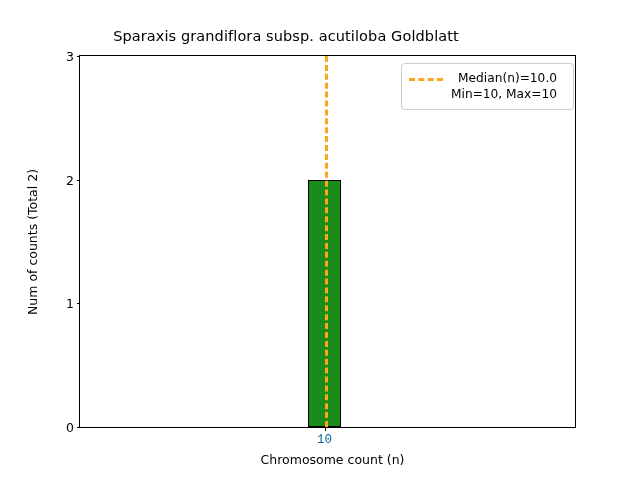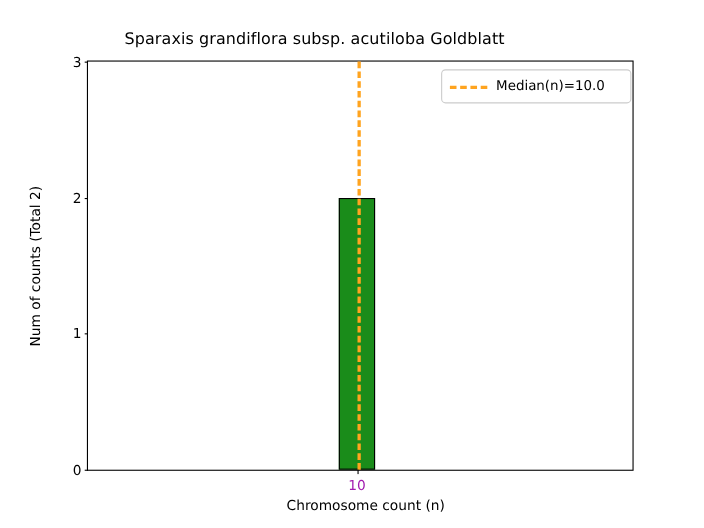--- a/index.html
+++ b/index.html
@@ -86,21 +86,22 @@
     height: 3.5px;
     width: 0;
     border-left: 1.1px solid #000000;
   }
   .xtick-label {
     position: absolute;
     top: calc(100% + 6px);
     transform: translateX(-50%);
     font-size: 12.5px;
     white-space: nowrap;
-    color: #a21caf;
+    color: #0369a1;
+    font-family: Liberation Mono, monospace;
   }
 
   
   #xlabel {
     position: absolute;
     left: 84px;
     width: 497px;
     top: 452px;
     text-align: center;
     font-size: 12.5px;
@@ -198,20 +199,21 @@
     <div class="median-line" style="left:244.5px;"></div>
 
     <div class="xtick-mark" style="left:244.5px;"></div>
     <div class="xtick-label" style="left:244.5px;">10</div>
 
     <div id="legend" style="position:absolute; left:321px; top:7px;">
       <div class="legend-row">
         <span class="legend-sample"></span>
         <span class="legend-texts">
           <span class="legend-line">Median(n)=10.0</span>
+          <span class="legend-line">Min=10, Max=10</span>
         </span>
       </div>
     </div>
   </div>
 
   <div id="xlabel">Chromosome count (n)</div>
 
 </div>
 
 </body></html>

